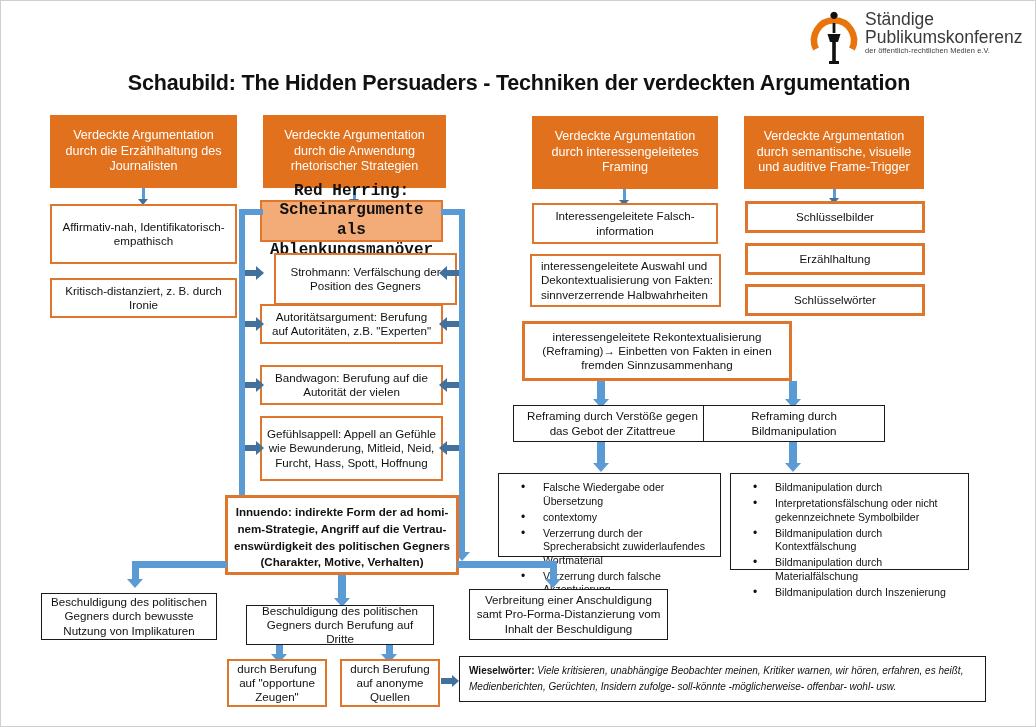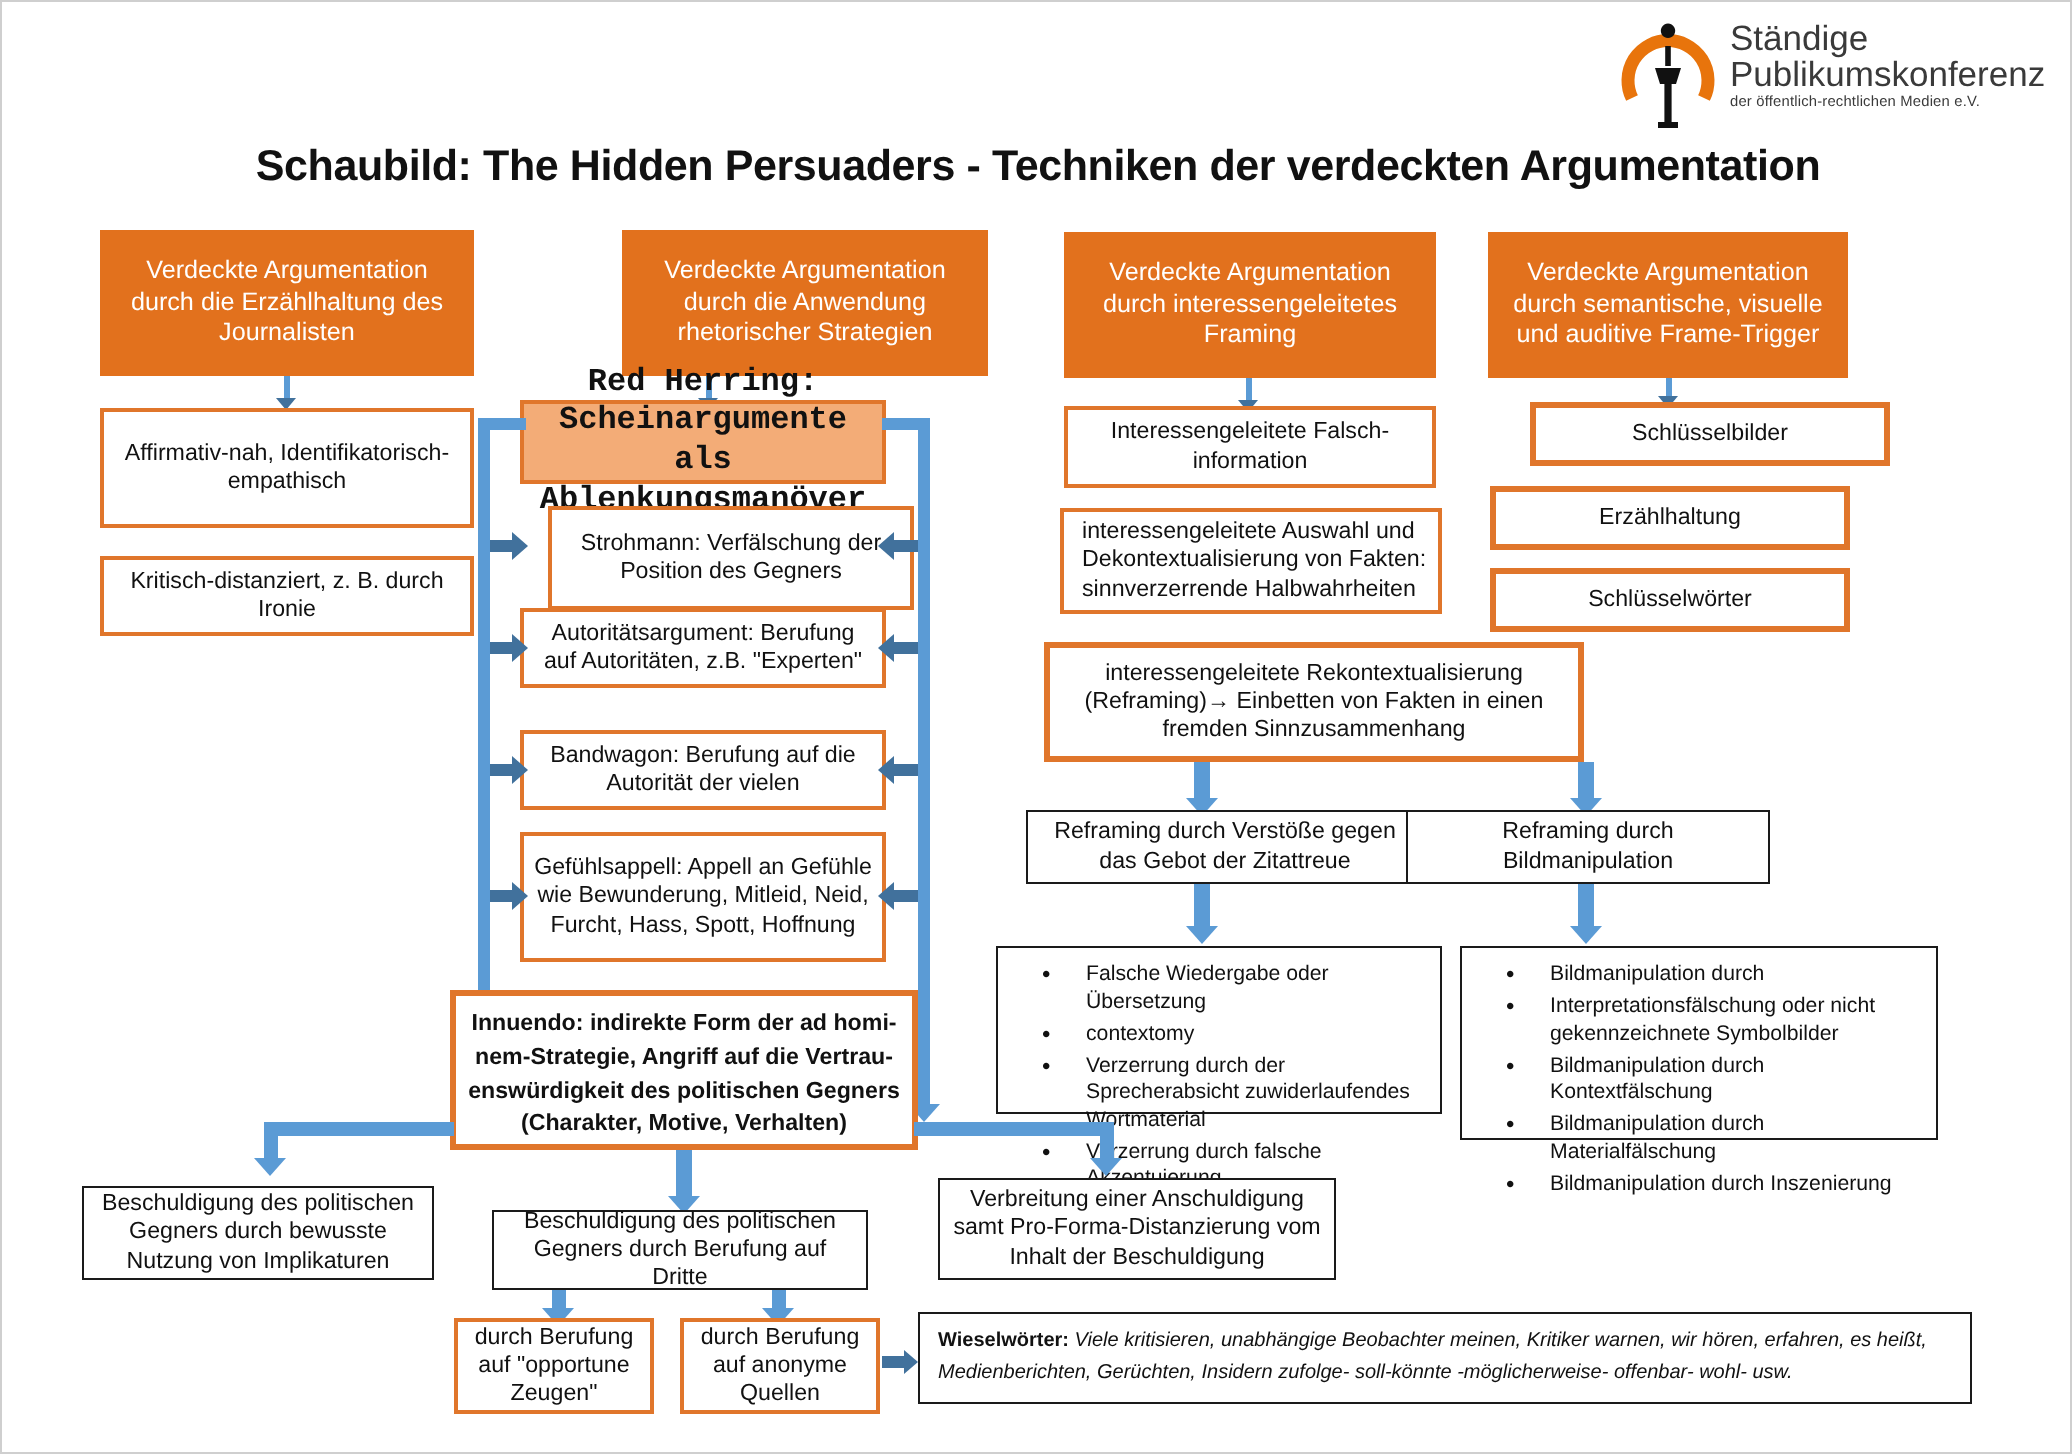--- a/index.html
+++ b/index.html
@@ -118,21 +118,21 @@
 
   <div class="abs" id="title">Schaubild: The Hidden Persuaders - Techniken der verdeckten Argumentation</div>
 
   <div class="abs box hdr" style="left:49px;top:114px;width:187px;height:73px;">Verdeckte Argumentation durch die Erzählhaltung des Journalisten</div>
   <div class="abs stem-lg" style="left:141px;top:187px;width:3px;height:12px;"></div>
   <div class="abs arrow-down-sm" style="left:137px;top:198px;"></div>
 
   <div class="abs box ob" style="left:49px;top:203px;width:187px;height:60px;">Affirmativ-nah, Identifikatorisch-empathisch</div>
   <div class="abs box ob" style="left:49px;top:277px;width:187px;height:40px;">Kritisch-distanziert, z. B. durch Ironie</div>
 
-  <div class="abs box hdr" style="left:262px;top:114px;width:183px;height:73px;margin-left:48px;">Verdeckte Argumentation durch die Anwendung rhetorischer Strategien</div>
+  <div class="abs box hdr" style="left:262px;top:114px;width:183px;height:73px;">Verdeckte Argumentation durch die Anwendung rhetorischer Strategien</div>
   <div class="abs stem-lg" style="left:352px;top:187px;width:3px;height:12px;"></div>
   <div class="abs arrow-down-sm" style="left:348px;top:198px;"></div>
 
   <div class="abs box fill-salmon" style="left:259px;top:199px;width:183px;height:42px;">Red Herring: Scheinargumente als Ablenkungsmanöver</div>
   <div class="abs box ob" style="left:273px;top:252px;width:183px;height:52px;">Strohmann: Verfälschung der Position des Gegners</div>
   <div class="abs box ob" style="left:259px;top:303px;width:183px;height:40px;">Autoritätsargument: Berufung auf Autoritäten, z.B. "Experten"</div>
   <div class="abs box ob" style="left:259px;top:364px;width:183px;height:40px;">Bandwagon: Berufung auf die Autorität der vielen</div>
   <div class="abs box ob" style="left:259px;top:415px;width:183px;height:65px;">Gefühlsappell: Appell an Gefühle wie Bewunderung, Mitleid, Neid, Furcht, Hass, Spott, Hoffnung</div>
 
   <div class="abs hline" style="left:238px;top:208px;width:24px;height:6px;"></div>
@@ -164,21 +164,21 @@
   <div class="abs stem-lg" style="left:622px;top:188px;width:3px;height:12px;"></div>
   <div class="abs arrow-down-sm" style="left:618px;top:199px;"></div>
 
   <div class="abs box ob" style="left:531px;top:202px;width:186px;height:41px;">Interessengeleitete Falsch-information</div>
   <div class="abs box ob lalign" style="left:529px;top:253px;width:191px;height:53px;">interessengeleitete Auswahl und Dekontextualisierung von Fakten: sinnverzerrende Halbwahrheiten</div>
 
   <div class="abs box hdr" style="left:743px;top:115px;width:180px;height:73px;">Verdeckte Argumentation durch semantische, visuelle und auditive Frame-Trigger</div>
   <div class="abs stem-lg" style="left:832px;top:188px;width:3px;height:10px;"></div>
   <div class="abs arrow-down-sm" style="left:828px;top:197px;"></div>
 
-  <div class="abs box ob-thick" style="left:764px;top:200px;width:180px;height:32px;">Schlüsselbilder</div>
+  <div class="abs box ob-thick" style="left:744px;top:200px;width:180px;height:32px;">Schlüsselbilder</div>
   <div class="abs box ob-thick" style="left:744px;top:242px;width:180px;height:32px;">Erzählhaltung</div>
   <div class="abs box ob-thick" style="left:744px;top:283px;width:180px;height:32px;">Schlüsselwörter</div>
 
   <div class="abs box ob-thick" style="left:521px;top:320px;width:270px;height:60px;">interessengeleitete Rekontextualisierung (Reframing)→ Einbetten von Fakten in einen fremden Sinnzusammenhang</div>
 
   <div class="abs stem-lg" style="left:596px;top:380px;width:8px;height:19px;"></div>
   <div class="abs arrow-down" style="left:592px;top:398px;"></div>
   <div class="abs stem-lg" style="left:788px;top:380px;width:8px;height:19px;"></div>
   <div class="abs arrow-down" style="left:784px;top:398px;"></div>
 

